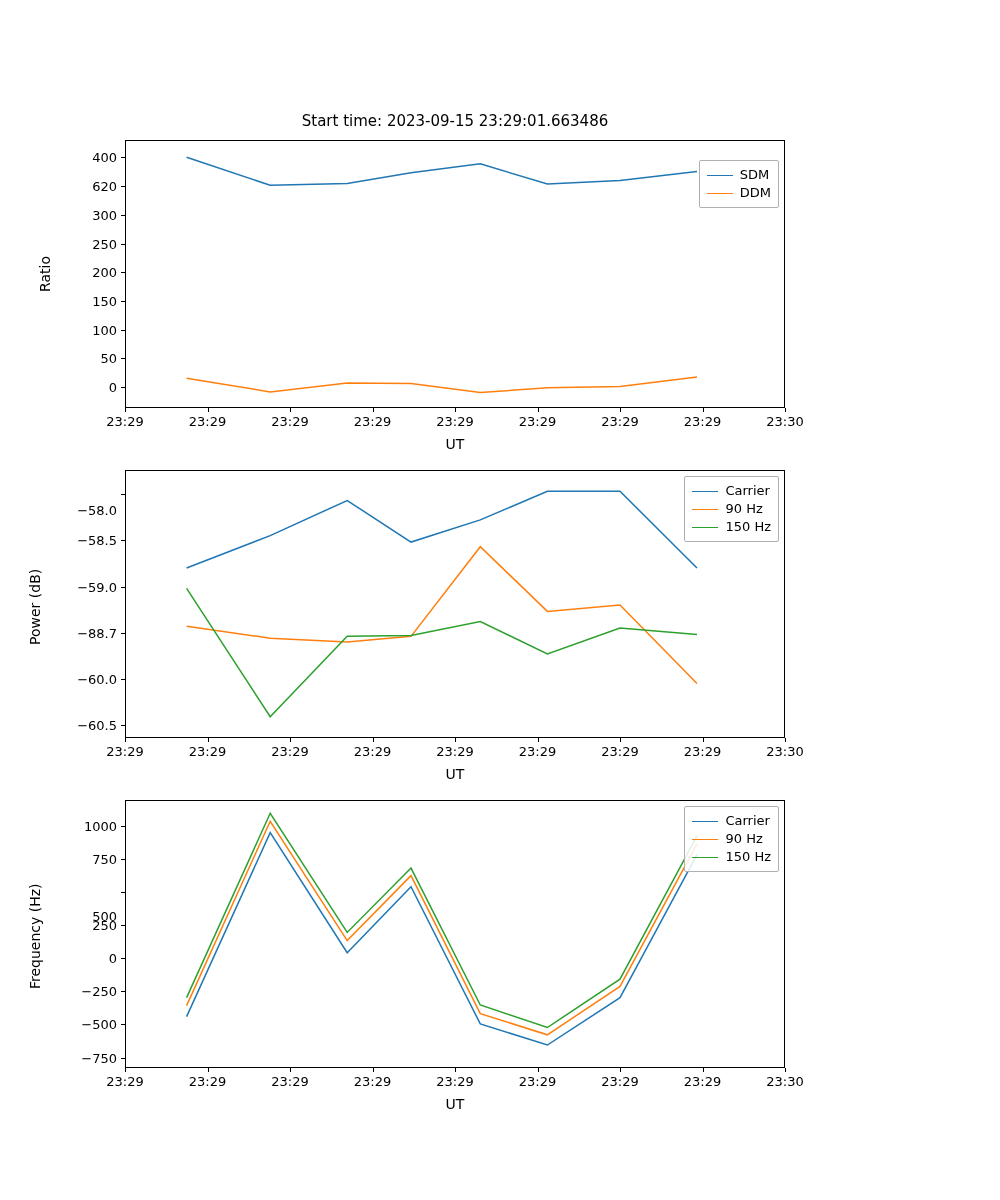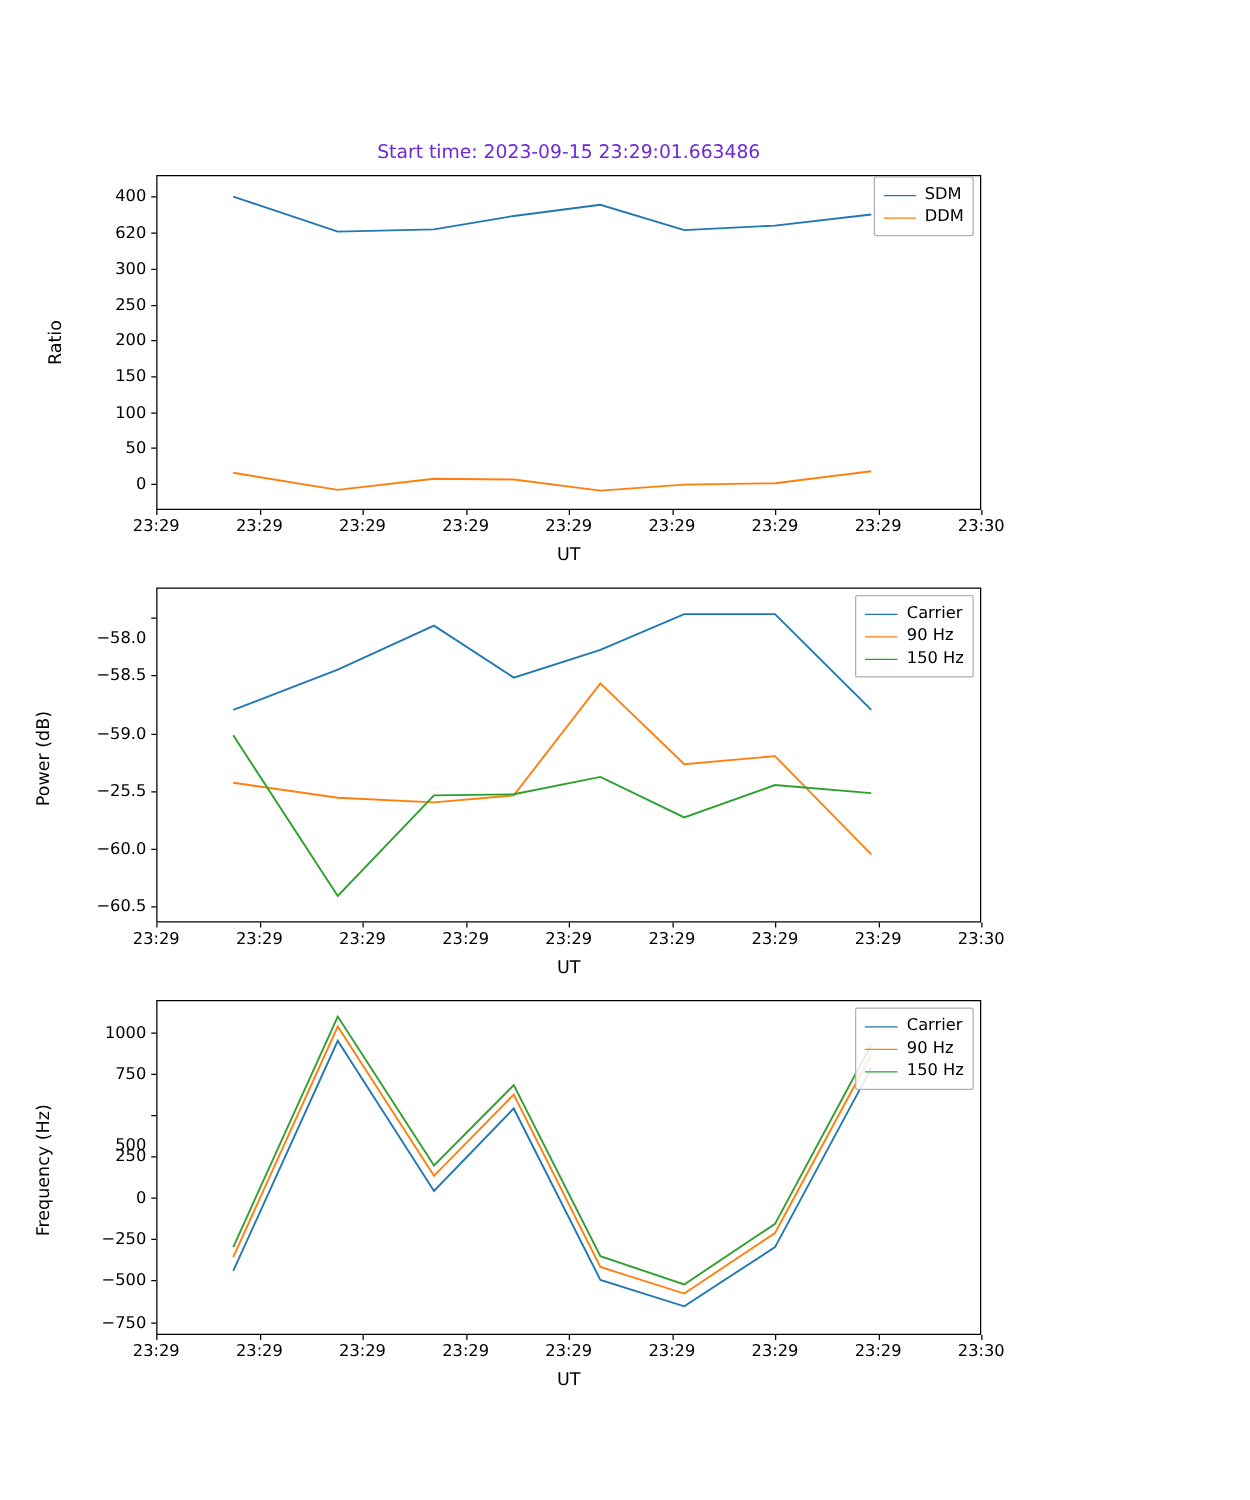--- a/index.html
+++ b/index.html
@@ -20,21 +20,21 @@
     height: 1200px;
   }
   .panel {
     position: absolute;
   }
   .plot-title {
     position: absolute;
     width: 100%;
     text-align: center;
     font-size: 15px;
-    color: #6d28d9;
+    color: #000000;
     top: -28px;
     left: 0;
   }
   .axes-frame {
     position: absolute;
     left: 0;
     top: 0;
     width: 100%;
     height: 100%;
     border: 1px solid #000000;
@@ -156,21 +156,21 @@
     <div class="tickmark-x" style="left:495px; top:268px;"></div>
     <div class="xtick" style="left:465px; top:274px; width:60px;">23:29</div>
     <div class="tickmark-x" style="left:577.5px; top:268px;"></div>
     <div class="xtick" style="left:547.5px; top:274px; width:60px;">23:29</div>
     <div class="tickmark-x" style="left:660px; top:268px;"></div>
     <div class="xtick" style="left:630px; top:274px; width:60px;">23:30</div>
 
     <div class="xlabel" style="left:280px; top:296px; width:100px;">UT</div>
     <div class="ylabel" style="left:-88px; top:152px;">Ratio</div>
 
-    <div class="legend" style="right:6px; top:1px;">
+    <div class="legend" style="right:6px; top:20px;">
       <div class="legend-row">
         <span class="legend-swatch" style="border-top-color:#1f77b4;"></span>
         <span class="legend-label">SDM</span>
       </div>
       <div class="legend-row">
         <span class="legend-swatch" style="border-top-color:#ff7f0e;"></span>
         <span class="legend-label">DDM</span>
       </div>
     </div>
   </div>
@@ -184,21 +184,21 @@
       <polyline fill="none" stroke="#ff7f0e" stroke-width="1.5" points="61.60,156.18 145.20,168.19 222.20,171.89 286.00,166.34 355.30,76.70 422.40,141.39 495.00,134.92 572.00,213.48"></polyline>
 
       <polyline fill="none" stroke="#2ca02c" stroke-width="1.5" points="61.60,118.29 145.20,246.74 222.20,166.34 286.00,165.42 355.30,151.56 422.40,183.90 495.00,158.03 572.00,164.50"></polyline>
     </svg>
 
     <div class="tickmark-y" style="left:-4px; top:255.2px;"></div>
     <div class="ytick" style="left:-68px; top:248.2px; width:60px;">−60.5</div>
     <div class="tickmark-y" style="left:-4px; top:209.0px;"></div>
     <div class="ytick" style="left:-68px; top:202.0px; width:60px;">−60.0</div>
     <div class="tickmark-y" style="left:-4px; top:162.8px;"></div>
-    <div class="ytick" style="left:-68px; top:155.8px; width:60px;">−25.5</div>
+    <div class="ytick" style="left:-68px; top:155.8px; width:60px;">−88.7</div>
     <div class="tickmark-y" style="left:-4px; top:116.6px;"></div>
     <div class="ytick" style="left:-68px; top:109.6px; width:60px;">−59.0</div>
     <div class="tickmark-y" style="left:-4px; top:70.4px;"></div>
     <div class="ytick" style="left:-68px; top:63.4px; width:60px;">−58.5</div>
     <div class="tickmark-y" style="left:-4px; top:24.2px;"></div>
     <div class="ytick" style="left:-68px; top:33px; width:60px;">−58.0</div>
 
     <div class="tickmark-x" style="left:0px; top:268px;"></div>
     <div class="xtick" style="left:-30px; top:274px; width:60px;">23:29</div>
     <div class="tickmark-x" style="left:82.5px; top:268px;"></div>

